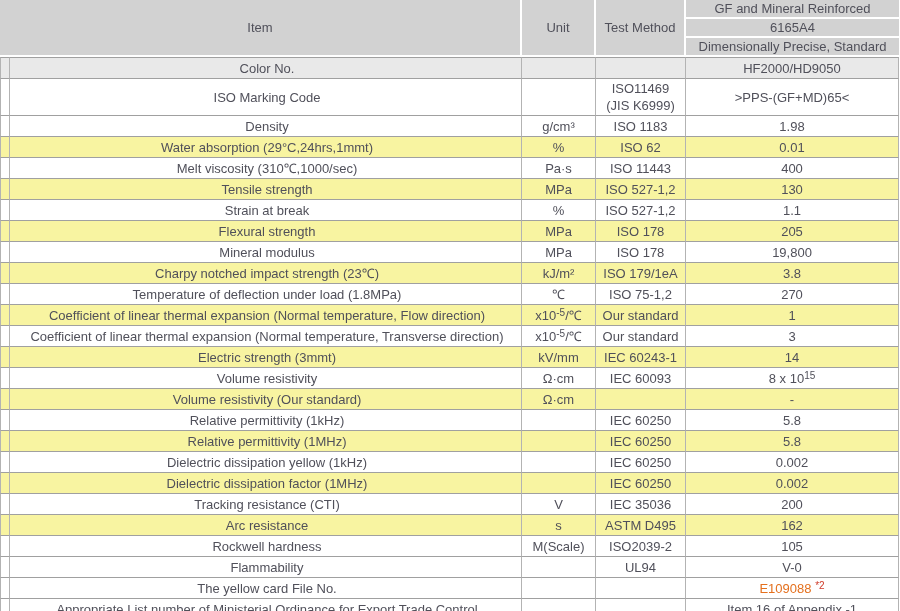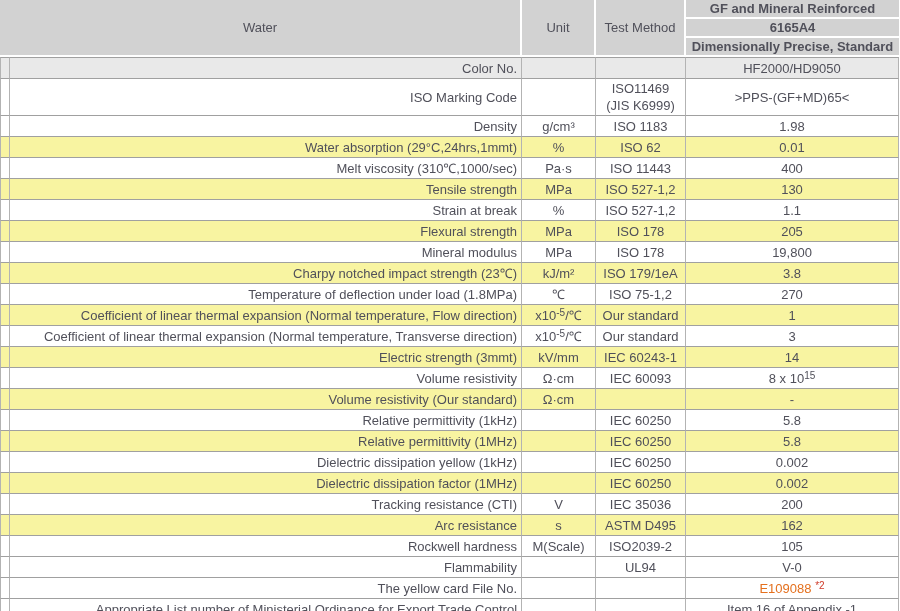--- a/index.html
+++ b/index.html
@@ -34,35 +34,35 @@
     background: var(--header-bg, #d2d2d2);
     font-weight: normal;
     text-align: center;
     vertical-align: middle;
     padding: 0 4px;
     border-right: 2px solid #ffffff;
     border-bottom: 2px solid #ffffff;
     overflow: hidden;
     white-space: nowrap;
   }
-  thead th.last-col { border-right: 0; font-weight: bold; }
+  thead th.last-col { border-right: 0; }
 
   
   tbody td {
     height: 18px;
     padding: 1px 4px;
     vertical-align: middle;
     text-align: center;
     border-right: 1px solid var(--border-v, #b3b3b3);
     border-bottom: 1px solid var(--border-h, #a0a0a0);
     overflow: hidden;
   }
   tbody tr:first-child td { border-top: 1px solid var(--border-h, #a0a0a0); }
   tbody td:first-child { border-left: 1px solid var(--border-v, #b3b3b3); }
-  tbody td.item { text-align: right; padding-left: 7px; }
+  tbody td.item { text-align: center; padding-left: 7px; }
   tbody td.test { white-space: pre-line; line-height: 17px; }
 
   tr.bg-white  td { background: #ffffff; }
   tr.bg-yellow td { background: var(--row-yellow, #f8f4a1); }
   tr.bg-gray   td { background: var(--row-gray, #e9e9e9); }
 
   sup {
     font-size: 10px;
     line-height: 0;
     vertical-align: 4px;
@@ -77,21 +77,21 @@
   <table class="props">
     <colgroup>
       <col class="c-indent">
         <col class="c-item">
         <col class="c-unit">
         <col class="c-test">
         <col class="c-value">
     </colgroup>
     <thead>
       <tr>
-        <th colspan="2" rowspan="3">Water</th>
+        <th colspan="2" rowspan="3">Item</th>
         <th rowspan="3">Unit</th>
         <th rowspan="3">Test Method</th>
         <th class="last-col">GF and Mineral Reinforced</th>
       </tr>
       <tr>
         <th class="last-col">6165A4</th>
       </tr>
       <tr>
         <th class="last-col">Dimensionally Precise, Standard</th>
       </tr>

